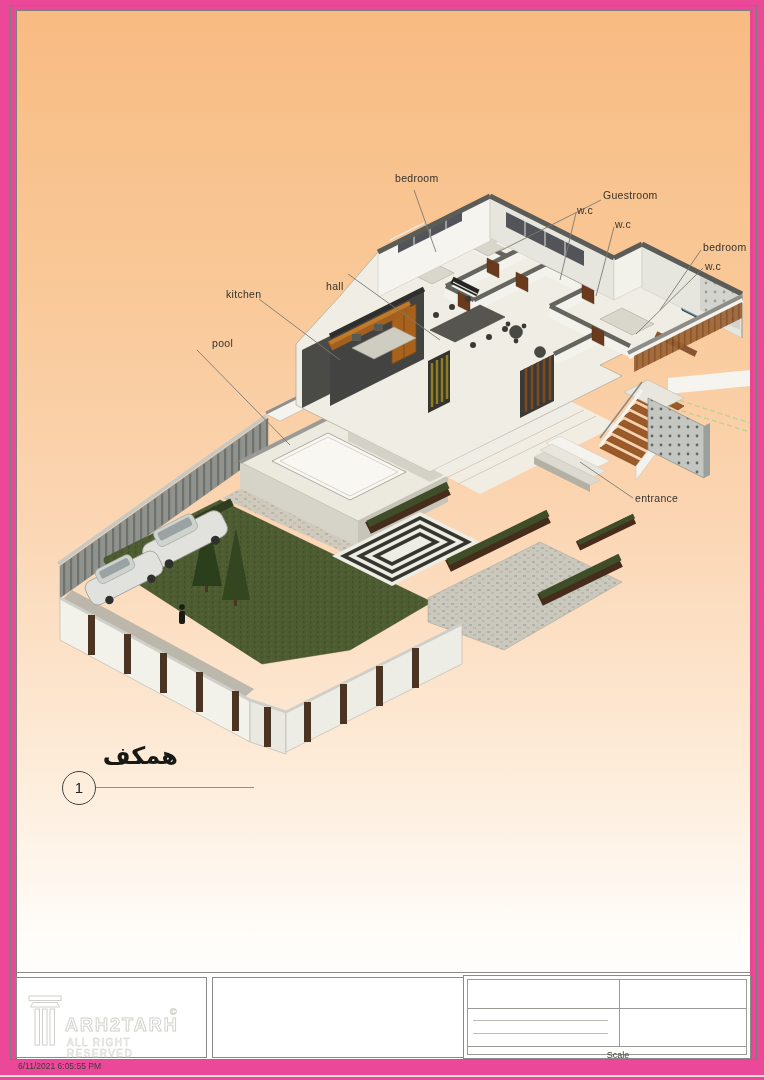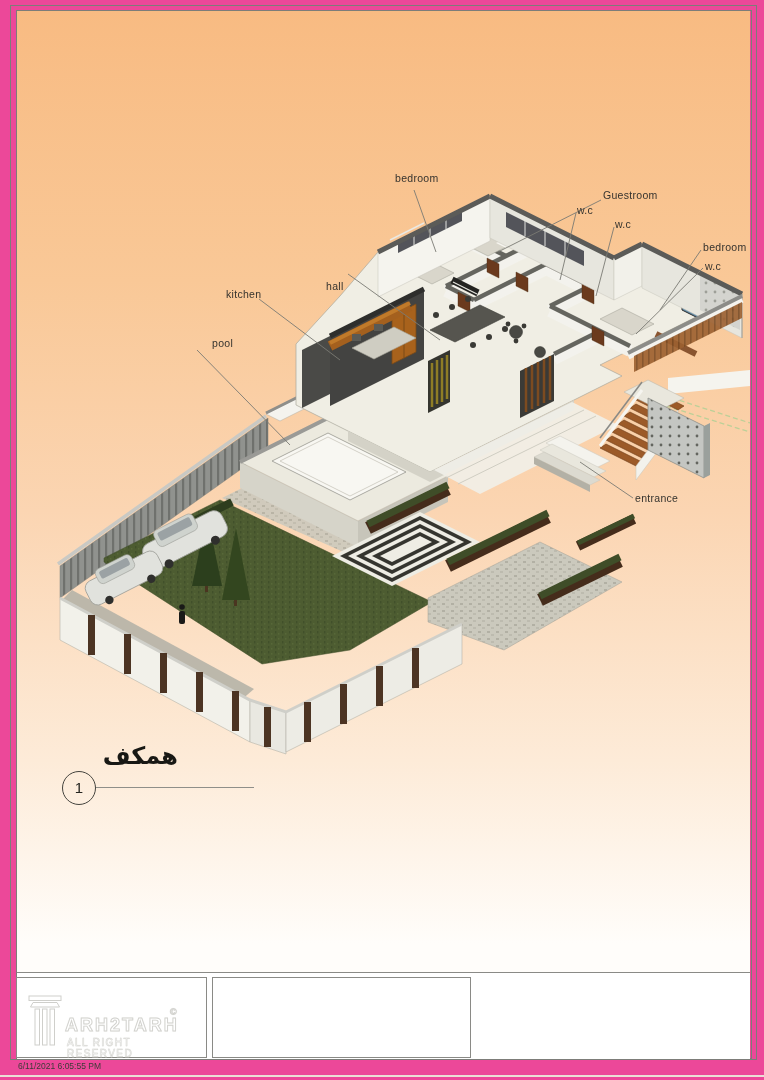--- a/index.html
+++ b/index.html
@@ -351,20 +351,30 @@
   <div class="lbl" style="left:176px;top:337px;padding-left:36px;">pool</div>
   <div class="lbl" style="left:635px;top:492px;">entrance</div>
 
   <div class="callout-title" dir="rtl">همکف</div>
   <div class="callout-circle">1</div>
   <div class="callout-line"></div>
 
   <div class="titlearea"></div>
   <div class="tb-box box-left"></div>
   <div class="tb-box box-mid"></div>
+  <div class="tb-box box-right">
+    <div class="box-right-inner">
+      <div class="tb-line" style="left:151px;top:0;width:1px;height:66px;"></div>
+      <div class="tb-line" style="left:0;top:28px;width:278px;height:1px;"></div>
+      <div class="tb-line-light" style="left:5px;top:40px;width:135px;height:1px;"></div>
+      <div class="tb-line-light" style="left:5px;top:53px;width:135px;height:1px;"></div>
+      <div class="tb-line" style="left:0;top:66px;width:278px;height:1px;"></div>
+      <div class="scale-lbl">Scale</div>
+    </div>
+  </div>
 
   <div class="logo">
     <svg class="logo-icon" width="34" height="54" viewBox="0 0 34 54">
       <g fill="#ffffff" stroke="#cfcfcb" stroke-width="1">
         <rect x="1" y="1" width="32" height="4.5"></rect>
         <polygon points="5,7.5 29,7.5 31.5,12 2.5,12"></polygon>
         <rect x="7" y="14" width="4.5" height="36"></rect>
         <rect x="14.5" y="14" width="4.5" height="36"></rect>
         <rect x="22" y="14" width="4.5" height="36"></rect>
       </g>

